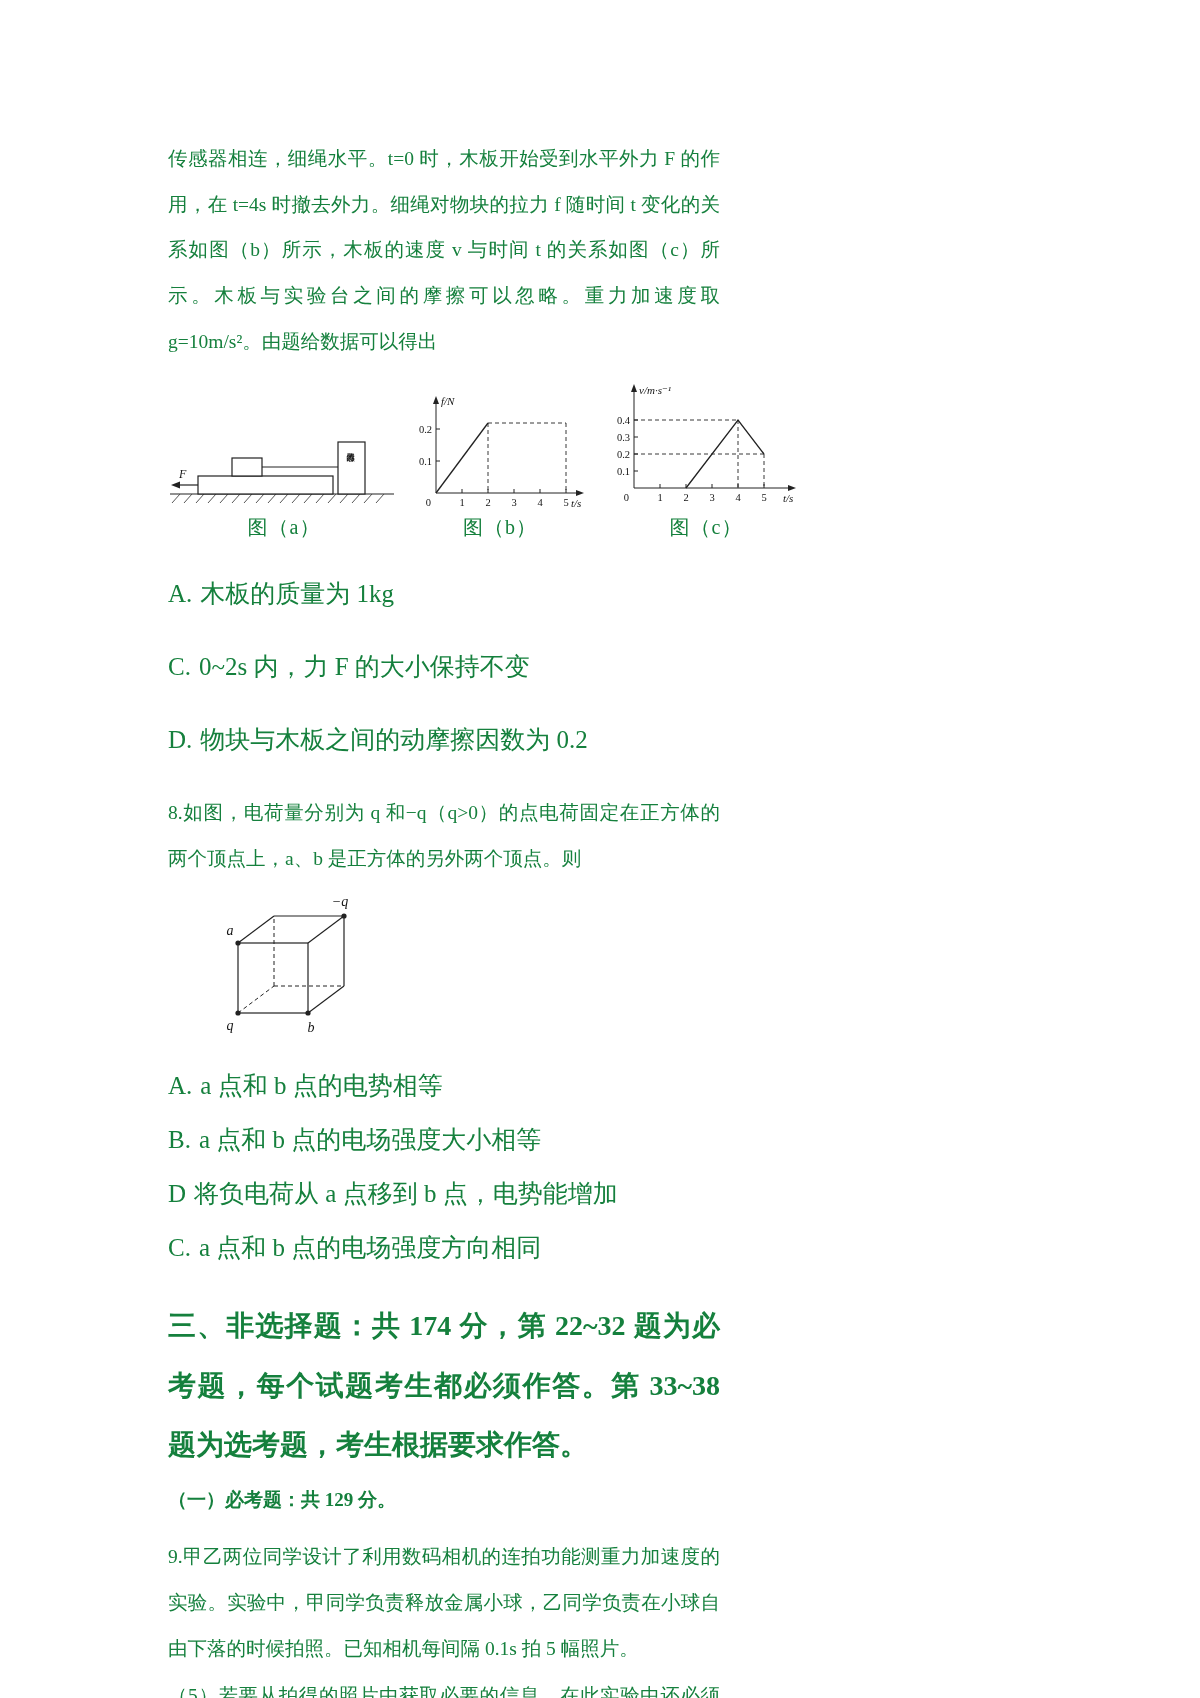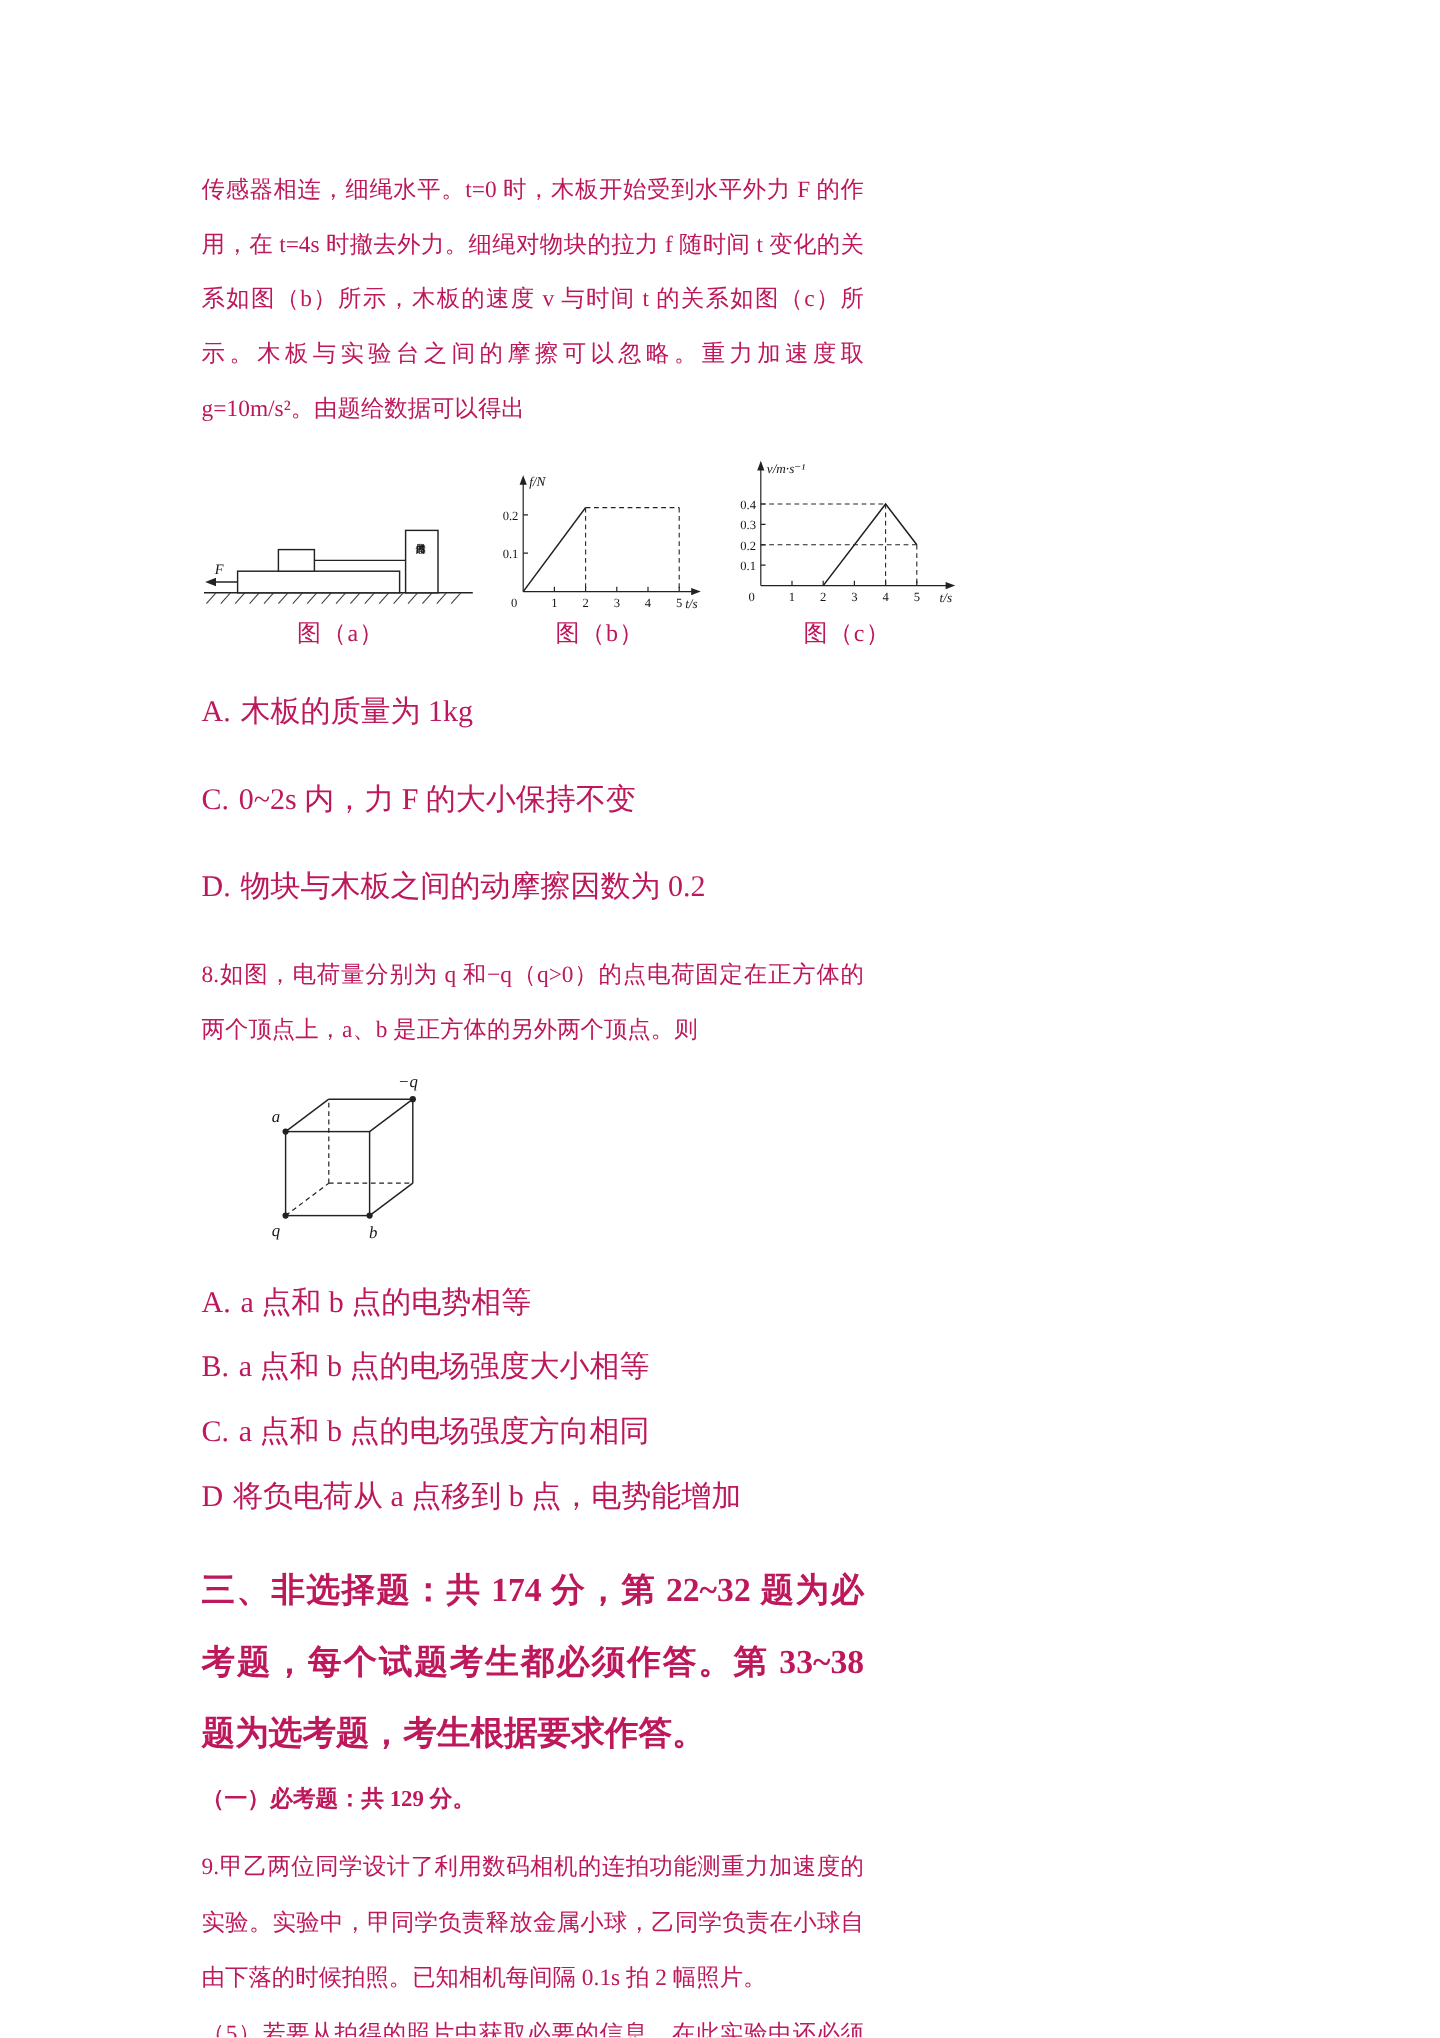--- a/index.html
+++ b/index.html
@@ -1,17 +1,17 @@
 <!DOCTYPE html>
 <html><head>
 <meta charset="utf-8">
 <style>
   html,body { margin:0; padding:0; background:#ffffff; }
   .page {
-    width:980px; height:1698px; background:#ffffff; color:#be185d;
+    width:980px; height:1698px; background:#ffffff; color:#15803d;
     font-family:"Liberation Serif","DejaVu Serif",serif;
     position:relative; box-sizing:border-box; overflow:hidden;
   }
   .content { padding:136px 260px 0 168px; box-sizing:border-box; }
   p { margin:0; }
   .body-text { font-size:19.5px; line-height:2.34; text-align:justify; }
   .para-gap { margin-bottom:6px; }
 
   .figures-row { display:flex; align-items:flex-end; gap:6px; margin:14px 0 30px 0; }
   figure { margin:0; }
@@ -204,28 +204,28 @@
         <text x="150" y="17" font-size="14" font-style="italic" text-anchor="middle">−q</text>
         <text x="40" y="141" font-size="14" font-style="italic" text-anchor="middle">q</text>
         <text x="121" y="143" font-size="14" font-style="italic" text-anchor="middle">b</text>
       </svg>
     </figure>
 
     
     <div class="options q8-options">
       <p><span class="opt-label">A.</span><span>a 点和 b 点的电势相等</span></p>
       <p><span class="opt-label">B.</span><span>a 点和 b 点的电场强度大小相等</span></p>
+      <p><span class="opt-label">D</span><span>将负电荷从 a 点移到 b 点，电势能增加</span></p>
       <p><span class="opt-label">C.</span><span>a 点和 b 点的电场强度方向相同</span></p>
-      <p><span class="opt-label">D</span><span>将负电荷从 a 点移到 b 点，电势能增加</span></p>
     </div>
 
     
     <p class="section-header">三、非选择题：共 174 分，第 22~32 题为必考题，每个试题考生都必须作答。第 33~38 题为选考题，考生根据要求作答。</p>
     <p class="section-sub">（一）必考题：共 129 分。</p>
 
     
     <div class="q9-block">
-      <p class="body-text">9.甲乙两位同学设计了利用数码相机的连拍功能测重力加速度的实验。实验中，甲同学负责释放金属小球，乙同学负责在小球自由下落的时候拍照。已知相机每间隔 0.1s 拍 2 幅照片。</p>
+      <p class="body-text">9.甲乙两位同学设计了利用数码相机的连拍功能测重力加速度的实验。实验中，甲同学负责释放金属小球，乙同学负责在小球自由下落的时候拍照。已知相机每间隔 0.1s 拍 5 幅照片。</p>
       <p class="body-text">（5）若要从拍得的照片中获取必要的信息，在此实验中还必须使用的器材是________。（填</p>
     </div>
 
   </div>
 </div>
 
 </body></html>

